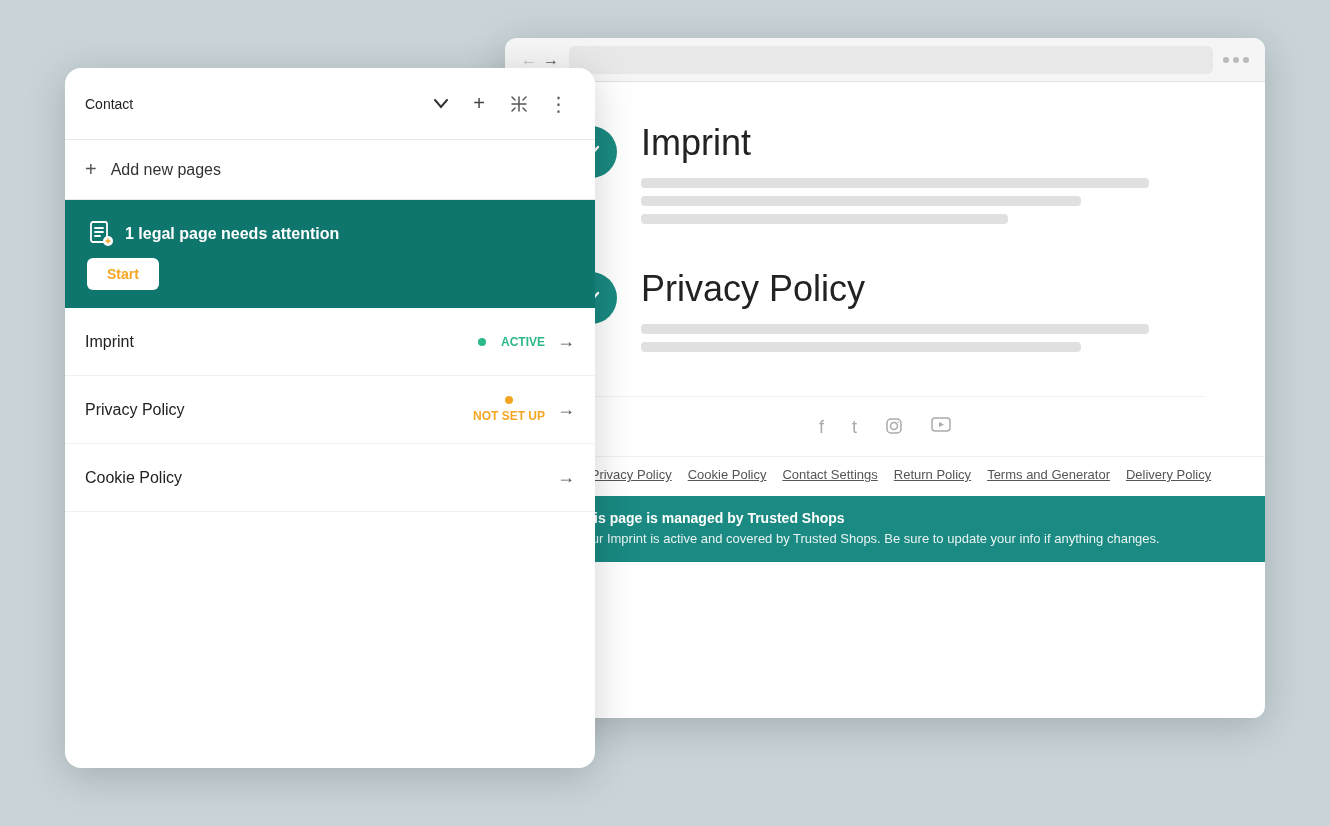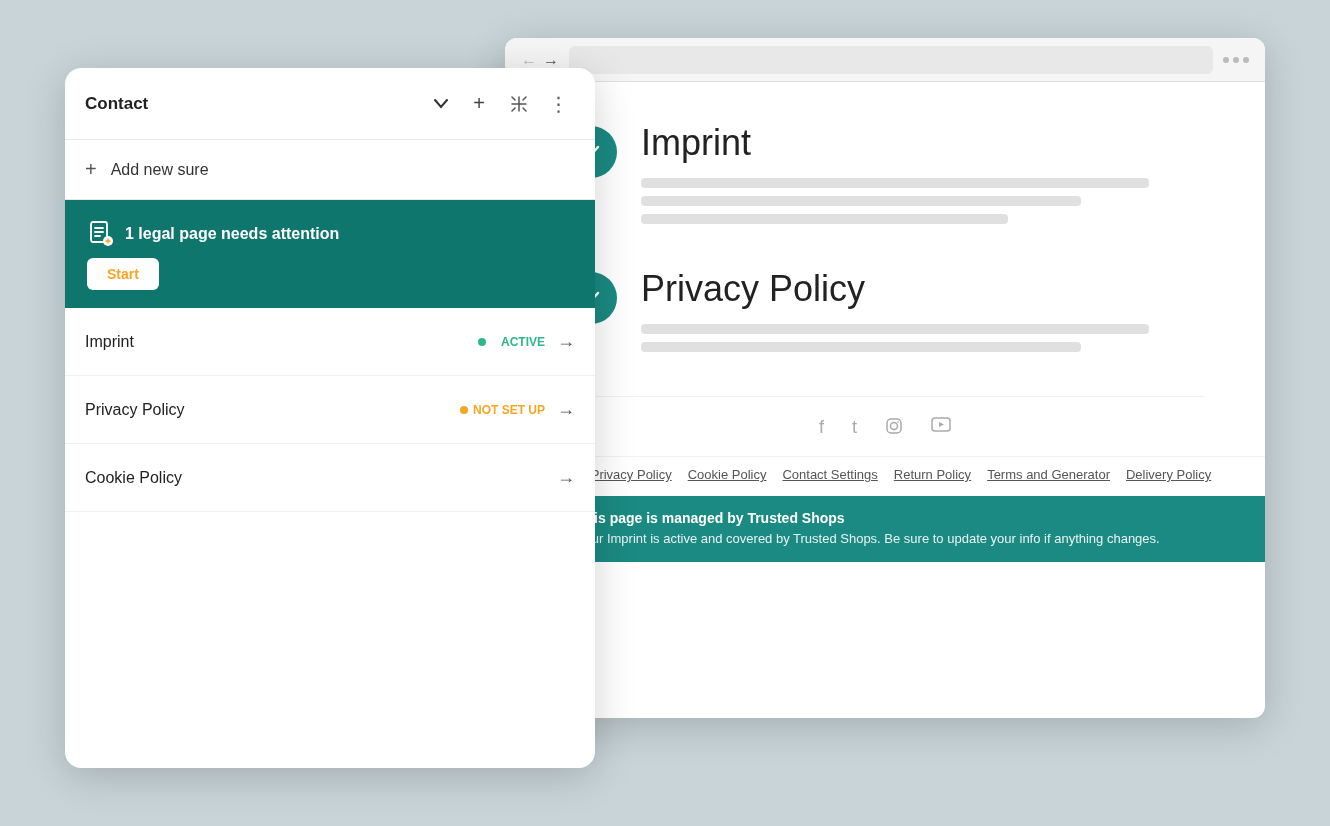--- a/index.html
+++ b/index.html
@@ -39,22 +39,22 @@
     .panel-header {
       display: flex;
       align-items: center;
       padding: 0 20px;
       height: 72px;
       border-bottom: 1px solid #e8e8e8;
       gap: 8px;
     }
 
     .panel-header-title {
-      font-size: 17px;
-      font-weight: 700;
+      font-size: 14px;
+      font-weight: 400;
       color: #222;
       flex: 1;
     }
 
     .panel-header-dropdown {
       width: 28px;
       height: 28px;
       display: flex;
       align-items: center;
       justify-content: center;
@@ -201,20 +201,21 @@
     }
 
     .status-notset {
       color: #f5a623;
       font-size: 12px;
       font-weight: 700;
       display: flex;
       align-items: center;
       gap: 5px;
       margin-right: 12px;
+      flex-direction: column;
     }
 
     .status-dot-notset {
       width: 8px;
       height: 8px;
       border-radius: 50%;
       background: #f5a623;
     }
 
     .arrow-right {
@@ -411,21 +412,21 @@
       <div class="panel-header-icon" style="font-size:18px;">
         <svg width="18" height="18" viewBox="0 0 18 18" fill="none">
           <path d="M9 2V16M2 9H16M5 5L2 2M13 5L16 2M5 13L2 16M13 13L16 16" stroke="#555" stroke-width="1.5" stroke-linecap="round"></path>
         </svg>
       </div>
       <div class="panel-header-icon" style="font-size:20px; letter-spacing:1px;">⋮</div>
     </div>
 
     <div class="add-page-row">
       <span style="font-size:20px; color:#555; margin-right:4px;">+</span>
-      <span class="add-page-row-label">Add new sure</span>
+      <span class="add-page-row-label">Add new pages</span>
     </div>
 
 
     <div class="alert-banner">
       <div class="alert-title-row">
         <svg class="alert-icon" viewBox="0 0 28 28" fill="none">
           <rect x="4" y="2" width="16" height="20" rx="2" stroke="white" stroke-width="1.8" fill="none"></rect>
           <path d="M8 8h8M8 12h8M8 16h5" stroke="white" stroke-width="1.8" stroke-linecap="round"></path>
           <circle cx="21" cy="21" r="5" fill="white"></circle>
           <path d="M19 21h4M21 19v4" stroke="#f5a623" stroke-width="1.5" stroke-linecap="round"></path>

